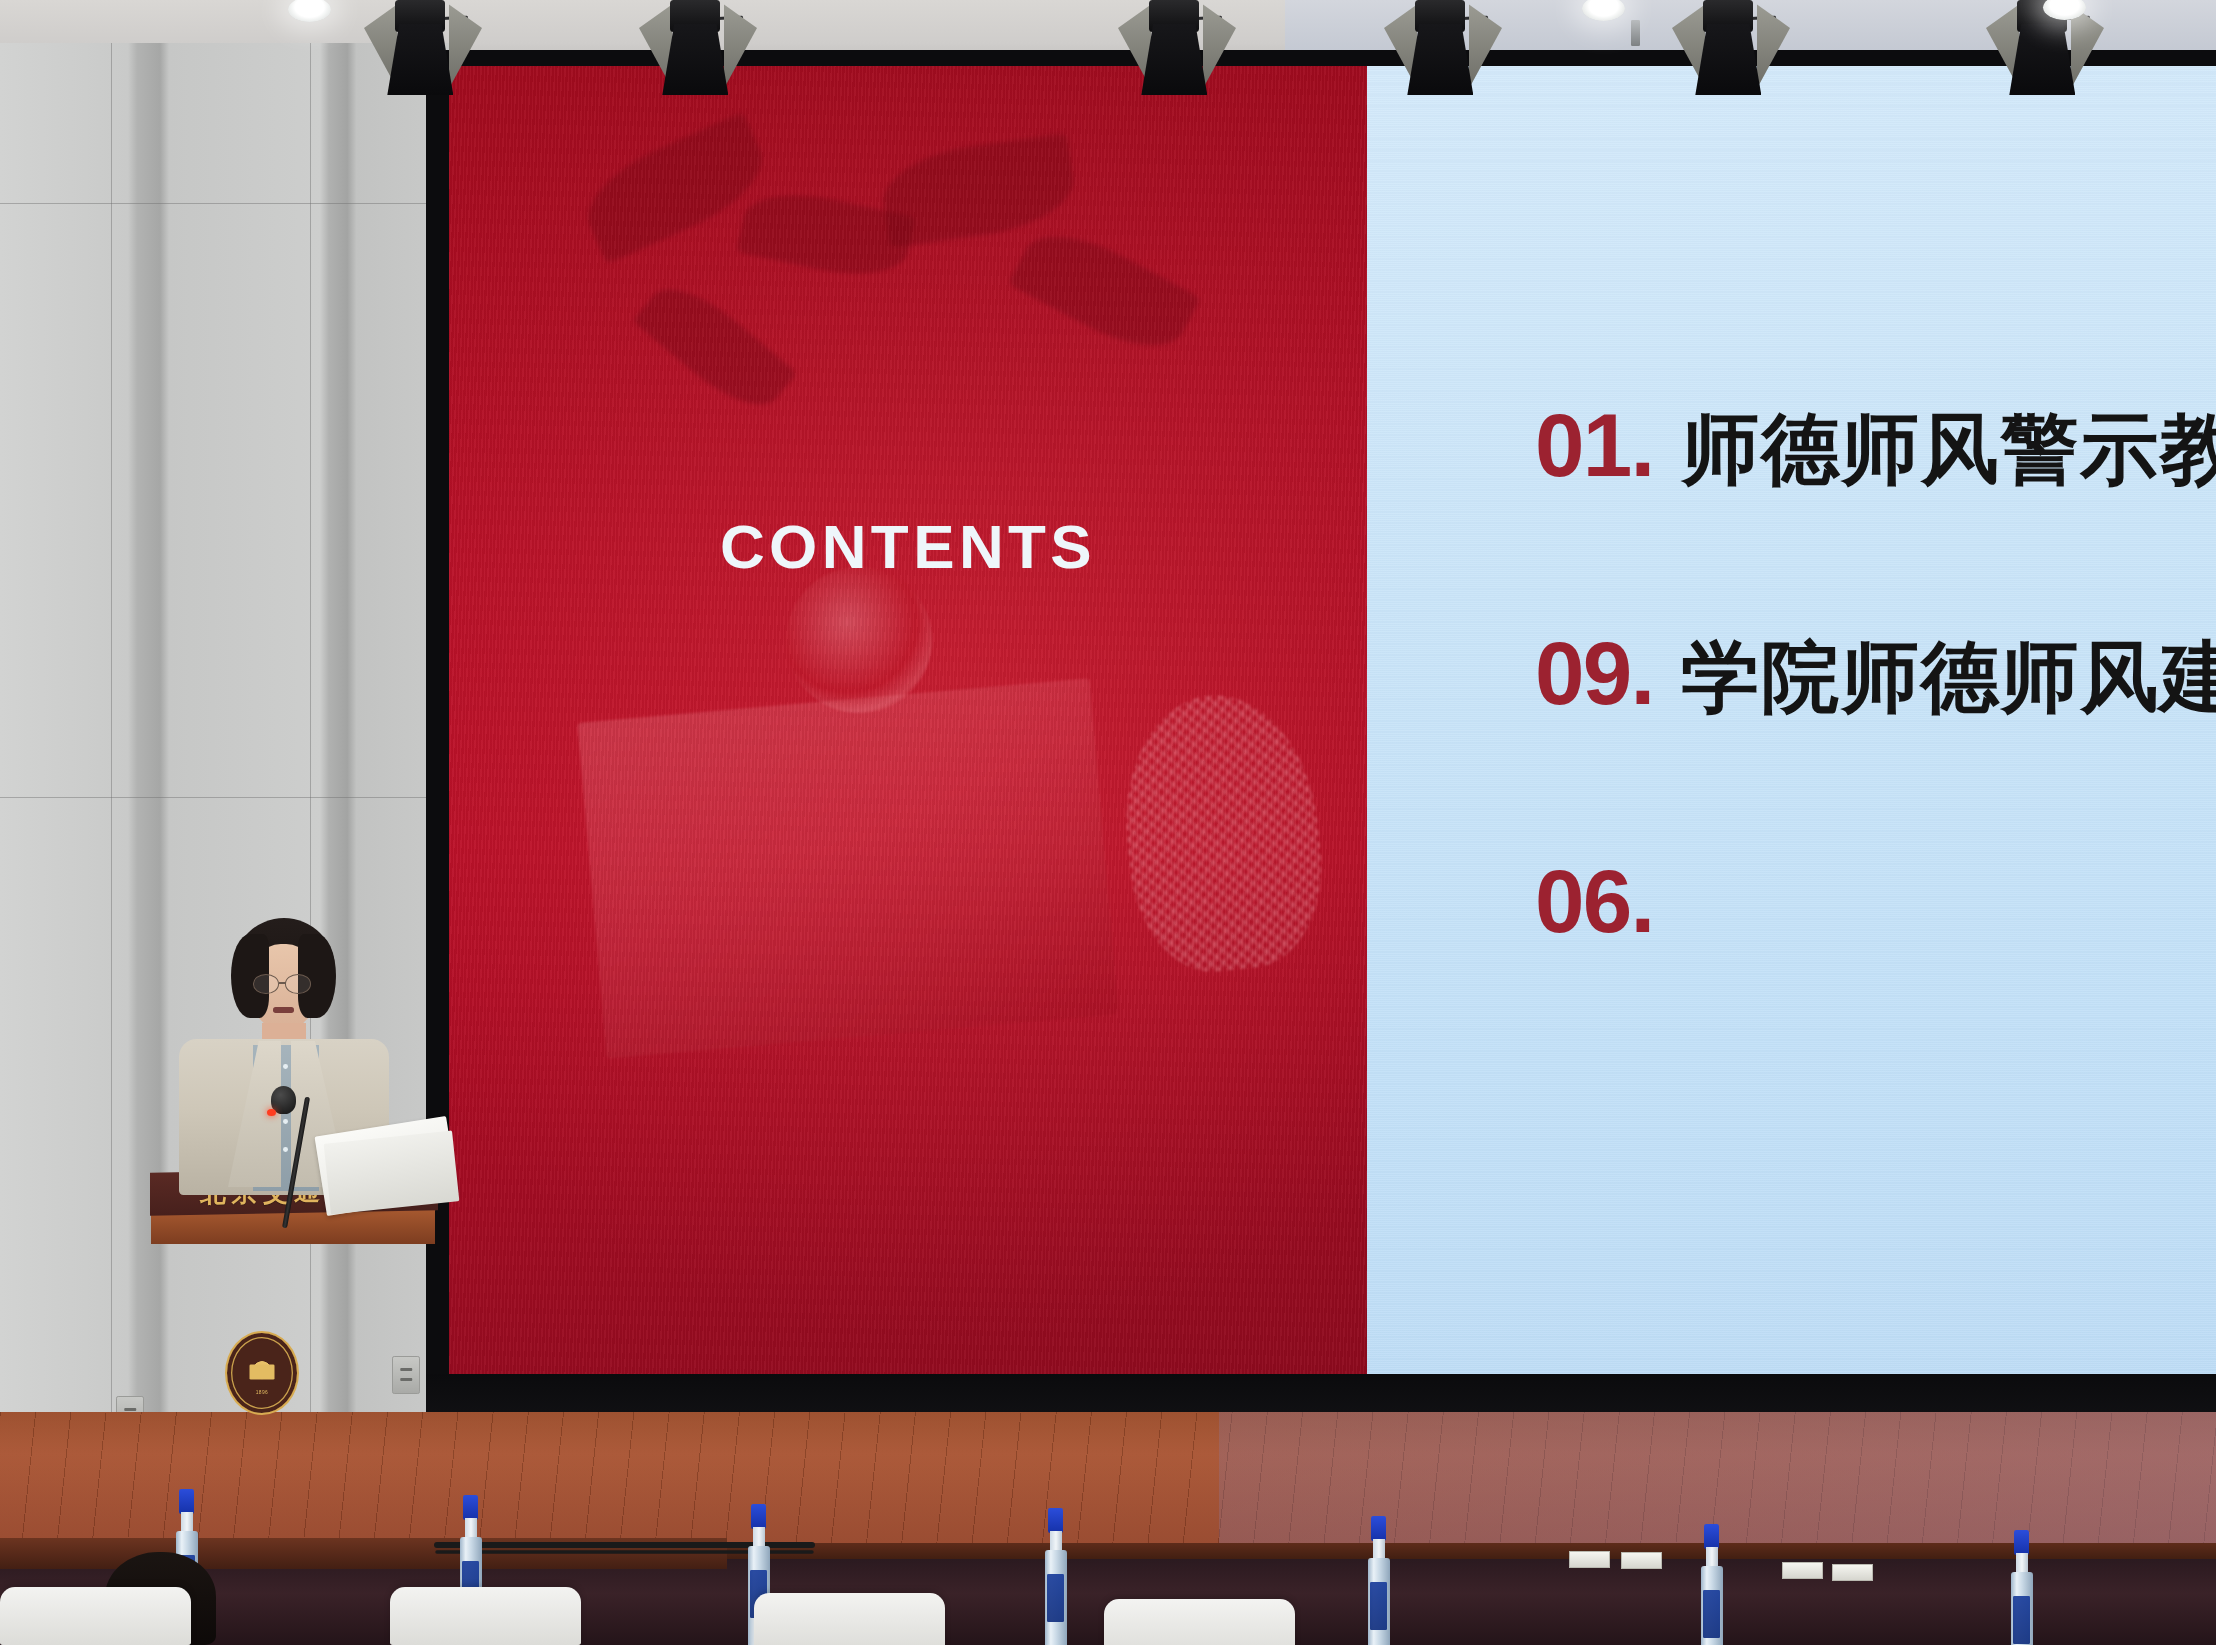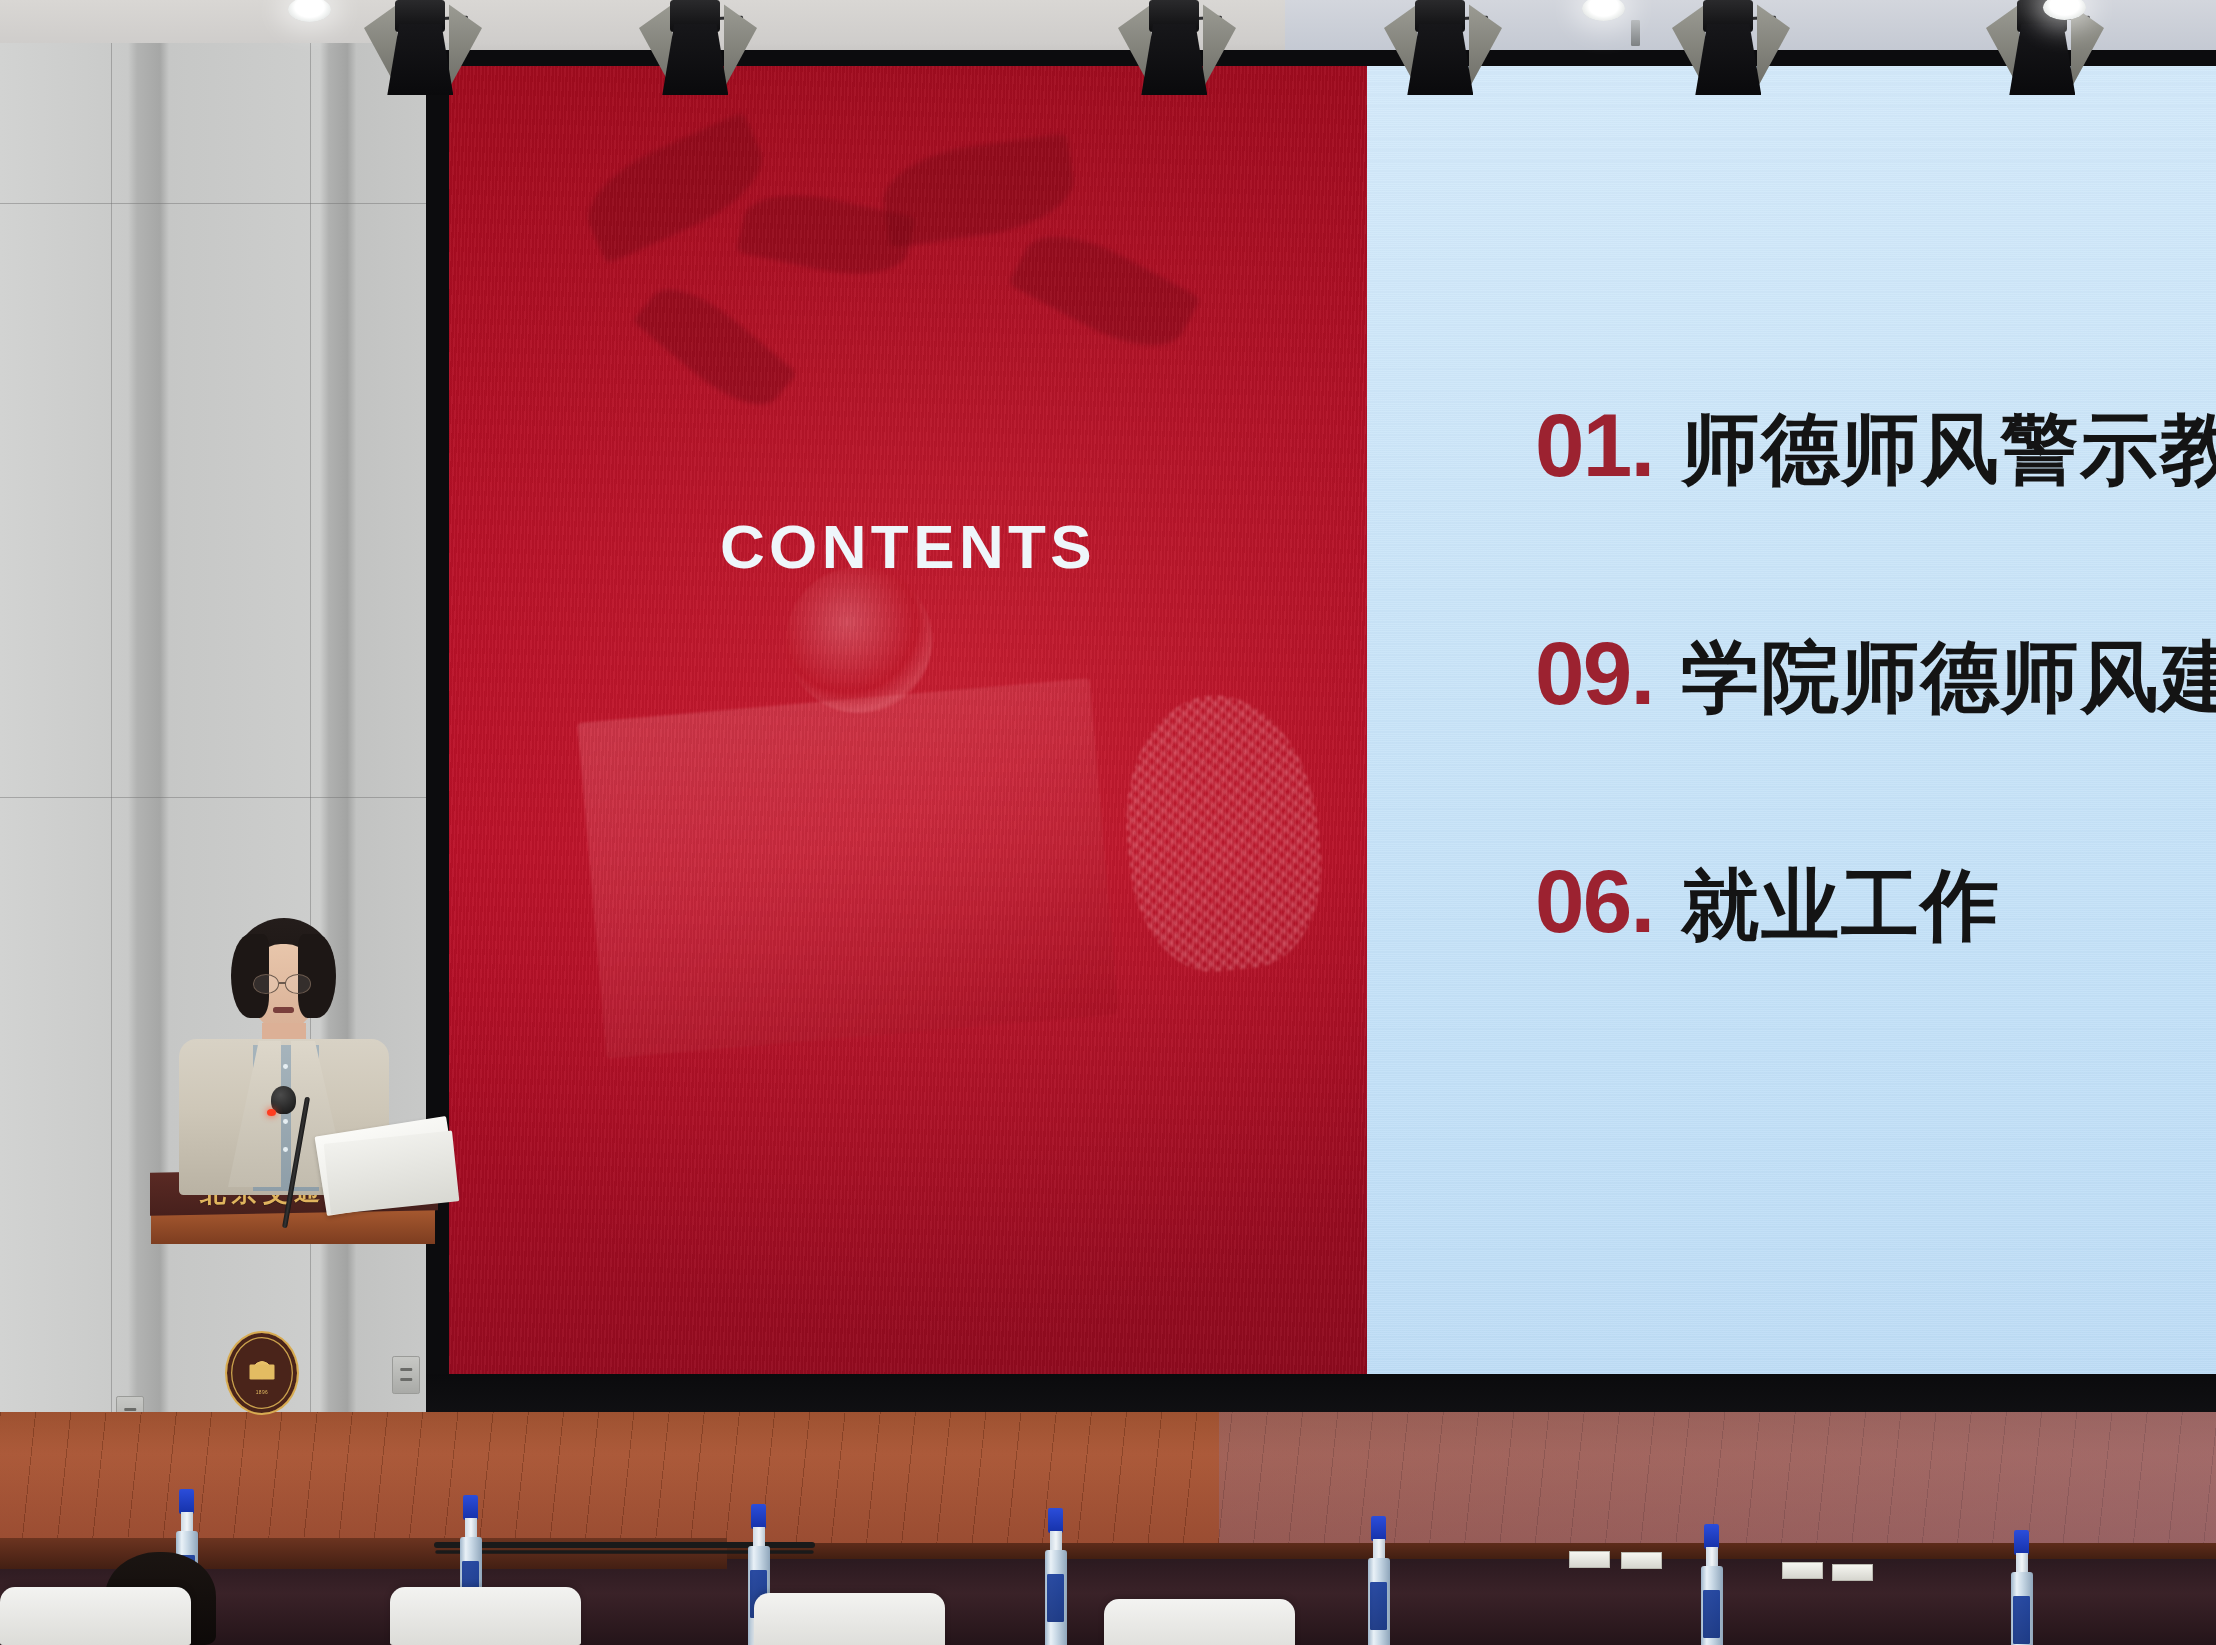--- a/index.html
+++ b/index.html
@@ -431,21 +431,20 @@
         <div class="toc-item">
           <span class="toc-num">01.</span>
           <span class="toc-text">师德师风警示教育</span>
         </div>
         <div class="toc-item">
           <span class="toc-num">09.</span>
           <span class="toc-text">学院师德师风建设工作</span>
         </div>
         <div class="toc-item">
           <span class="toc-num">06.</span>
-          <span class="toc-text">就业工作</span>
         </div>
       </div>
     </div>
   </div>
 
   <div class="screen-bottom-black"></div>
 
   <div class="stage">
     <div class="stage-planks"></div>
     <div class="stage-shade-right"></div>

